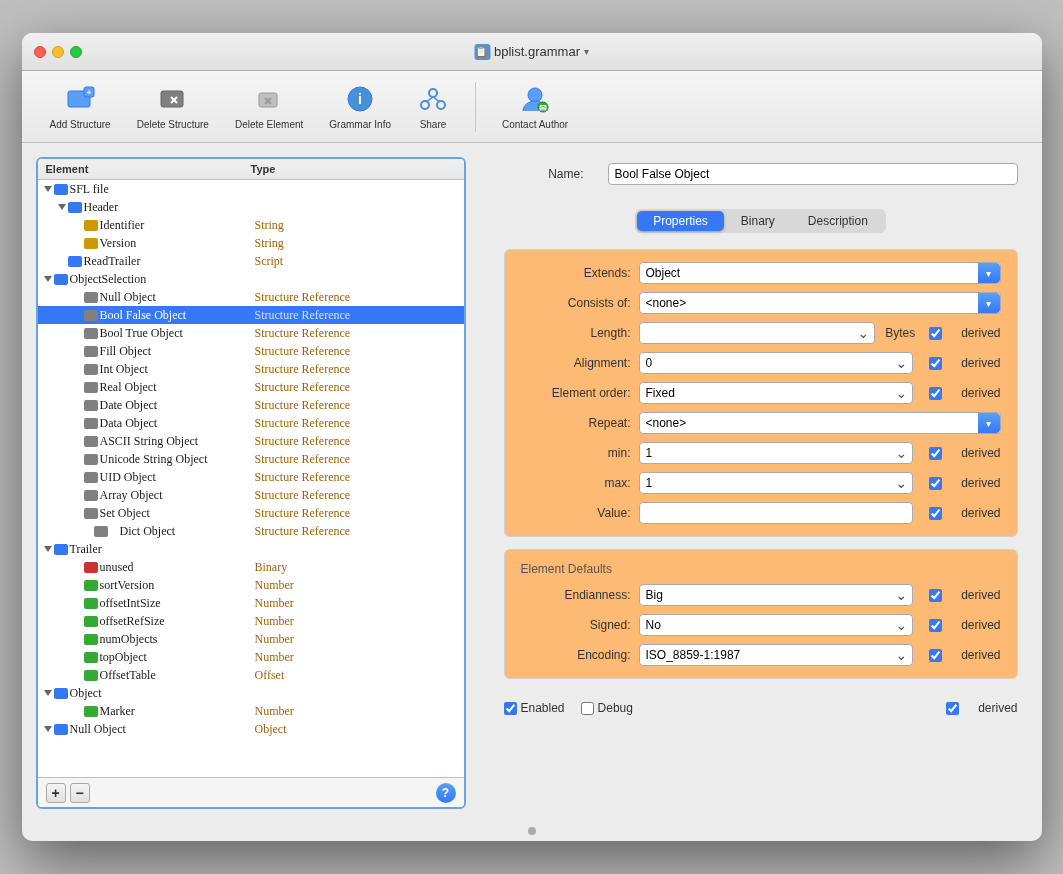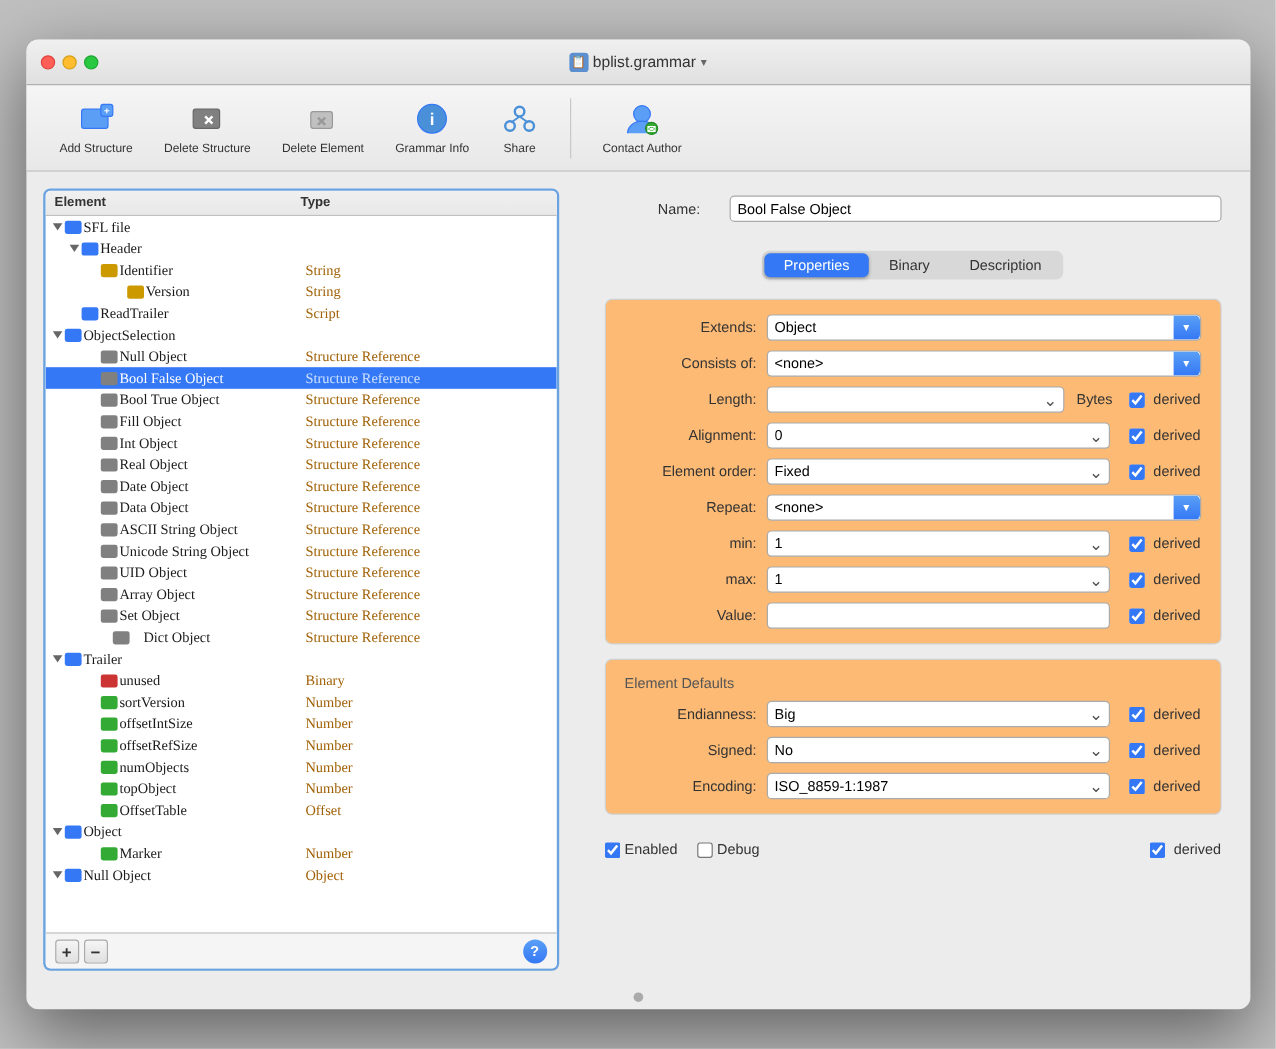--- a/index.html
+++ b/index.html
@@ -331,21 +331,21 @@
     .cb-label {
       font-size: 12px;
       color: #333;
     }
     input[type=checkbox] {
       width: 13px; height: 13px;
       cursor: pointer;
       accent-color: #3478f6;
     }
     .derived-cb {
-      display: flex; align-items: center; gap: 7px;
+      display: flex; align-items: center; gap: 19px;
       margin-left: 8px;
     }
     .bytes-label {
       font-size: 12px;
       color: #333;
       margin-left: 4px;
     }
     .length-row-inner {
       display: flex;
       align-items: center;
@@ -489,21 +489,21 @@
           </div>
           <div class="tree-row">
             <div class="tree-cell" style="padding-left: 36px;">
               <span style="width: 8px; display: inline-block;"></span>
               <span class="icon-box icon-yellow"></span>
               <span>Identifier</span>
             </div>
             <div class="tree-cell type-cell">String</div>
           </div>
           <div class="tree-row">
-            <div class="tree-cell" style="padding-left: 36px; margin-left: 22px;">
+            <div class="tree-cell" style="padding-left: 36px;">
               <span style="width: 8px; display: inline-block;"></span>
               <span class="icon-box icon-yellow"></span>
               <span>Version</span>
             </div>
             <div class="tree-cell type-cell">String</div>
           </div>
           <div class="tree-row">
             <div class="tree-cell" style="padding-left: 20px;">
               <span style="width: 8px; display: inline-block;"></span>
               <span class="icon-box icon-blue"></span>

